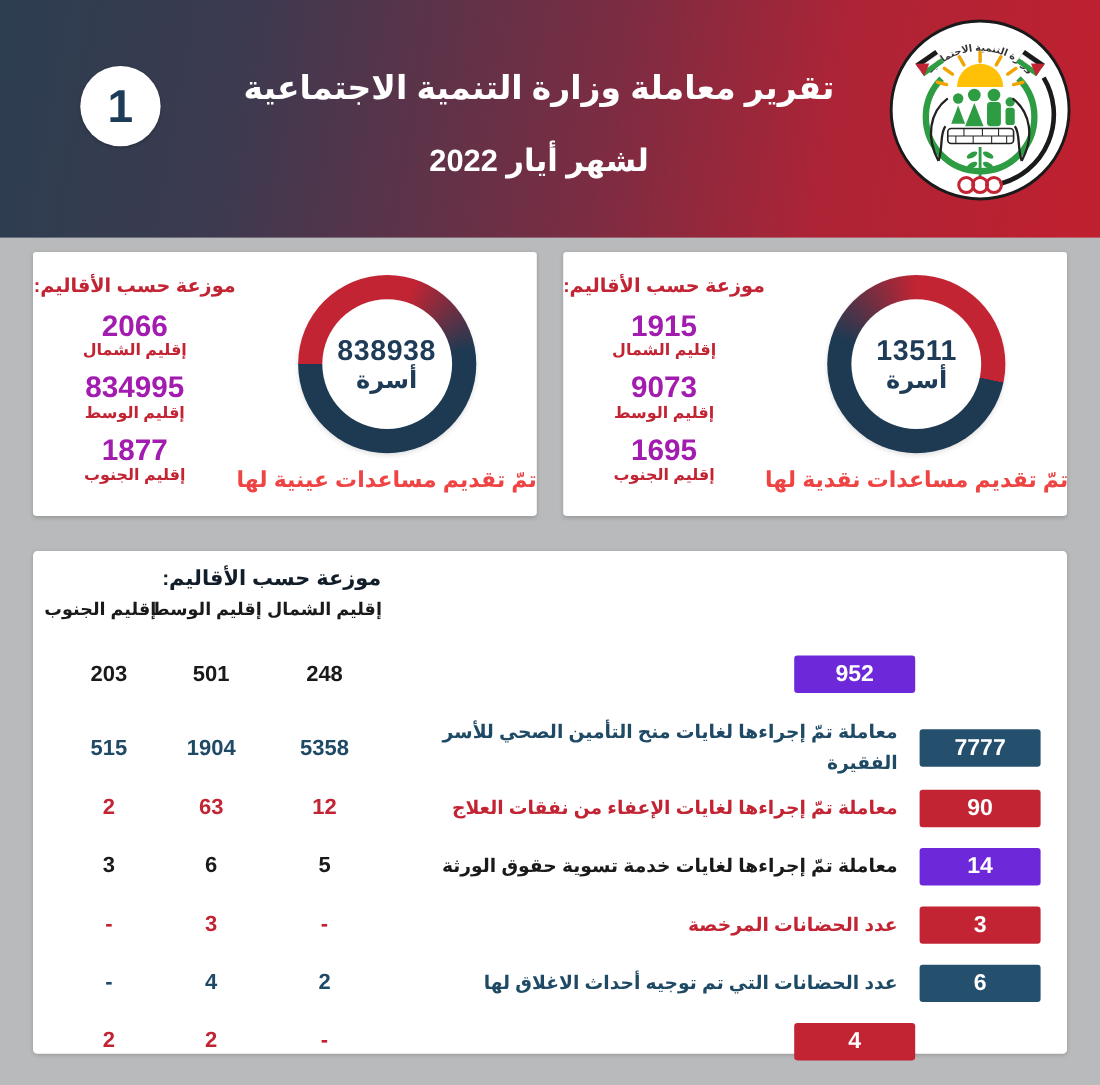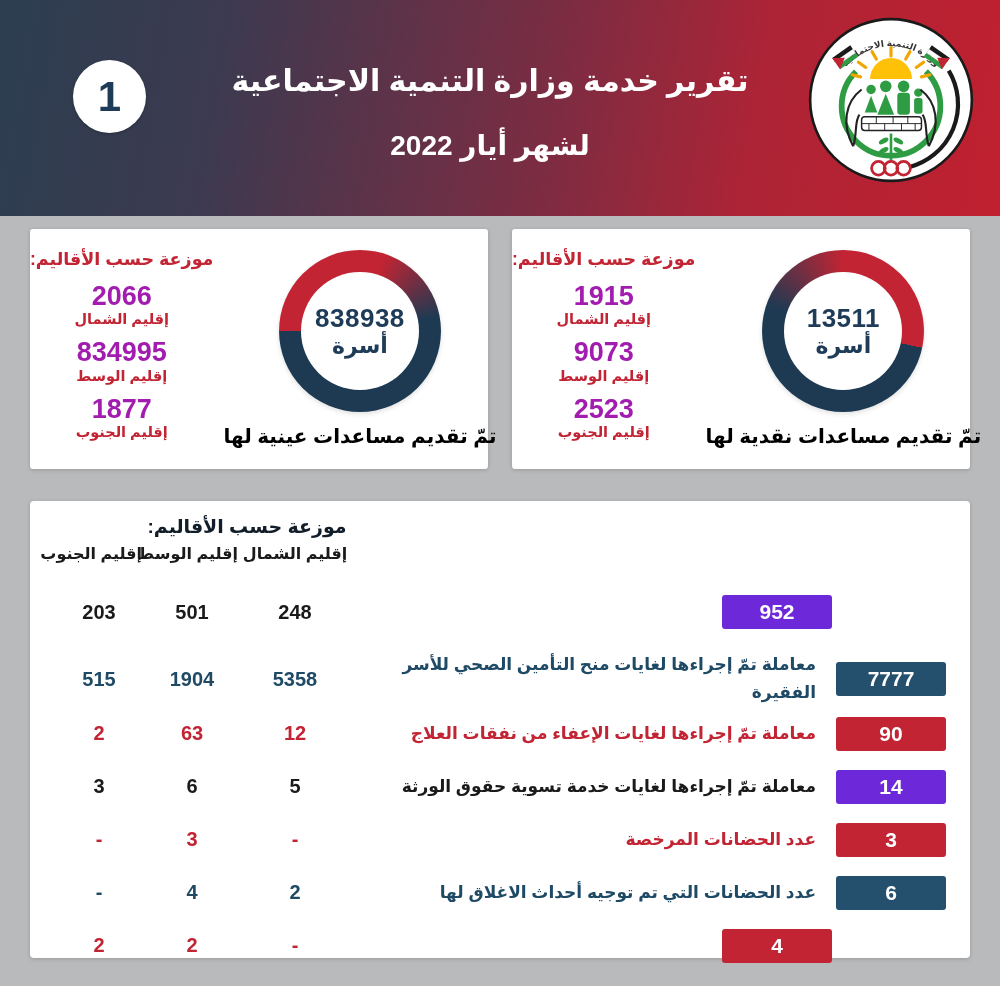--- a/index.html
+++ b/index.html
@@ -36,40 +36,39 @@
     width:205px;display:flex;flex-direction:column;align-items:center;
     padding-top:20px;box-sizing:border-box;
   }
   .dist-title{direction:rtl;color:#c22433;font-size:17.5px;font-weight:bold;white-space:nowrap;margin-bottom:12px;}
   .stat{text-align:center;margin-bottom:10px;}
   .stat-value{color:#a21caf;font-size:27px;font-weight:bold;line-height:1.05;}
   .stat-label{direction:rtl;color:#c22433;font-size:14.5px;font-weight:bold;line-height:1.25;}
   .card-donut{
     flex:1;display:flex;flex-direction:column;align-items:center;justify-content:flex-start;
     padding-top:21px;
-    margin-left:10px;
   }
   .donut{
     width:162px;height:162px;border-radius:50%;
     display:flex;align-items:center;justify-content:center;
     box-shadow:0 2px 5px rgba(0,0,0,.12);
   }
   .donut.d-inkind{
     background:conic-gradient(from 0deg,#c22433 0deg 18deg,#1d3a52 80deg,#1d3a52 270deg,#c22433 270deg,#c22433 360deg);
   }
   .donut.d-cash{
     background:conic-gradient(from 0deg,#c22433 0deg 102deg,#1d3a52 102deg,#1d3a52 288deg,#c22433 360deg);
   }
   .donut-hole{
     width:118px;height:118px;border-radius:50%;background:#fff;
     display:flex;flex-direction:column;align-items:center;justify-content:center;
   }
   .donut-total{color:#1e3b57;font-size:26px;font-weight:bold;line-height:1.1;letter-spacing:.5px;}
   .donut-unit{direction:rtl;color:#1e3b57;font-size:22px;font-weight:bold;line-height:1.15;}
-  .donut-caption{direction:rtl;color:#000000;font-size:20px;font-weight:bold;white-space:nowrap;margin-top:12px;text-align:right;}
+  .donut-caption{direction:rtl;color:#ef4444;font-size:20px;font-weight:bold;white-space:nowrap;margin-top:12px;text-align:right;}
   
   .table-card{
     background:#fff;margin:32px 30px 0;height:457px;border-radius:4px;
     box-shadow:0 1px 4px rgba(0,0,0,.18);
     padding:14px 24px 0 26px;box-sizing:border-box;
   }
   .t-grid{display:grid;grid-template-columns:86px 92px 106px 1fr 110px;column-gap:4px;align-items:center;}
   .t-title-row{margin-bottom:2px;}
   .t-title{
     grid-column:2/4;direction:rtl;text-align:center;
@@ -89,21 +88,21 @@
   .row-black .cell,.row-black .desc{color:#1a1a1a;}
   .row-navy  .cell,.row-navy  .desc{color:#1f4a66;}
   .row-red   .cell,.row-red   .desc{color:#c22433;}
 </style>
 </head>
 <body>
 
 <header class="banner">
   <div class="page-num">1</div>
   <div class="banner-titles">
-    <div class="banner-title-1">تقرير خدمة وزارة التنمية الاجتماعية</div>
+    <div class="banner-title-1">تقرير معاملة وزارة التنمية الاجتماعية</div>
     <div class="banner-title-2">لشهر أيار 2022</div>
   </div>
   <div class="logo-wrap">
     <svg viewBox="0 0 160 160" width="168" height="168">
       <circle cx="80" cy="80" r="77" fill="#ffffff" stroke="#1a1a1a" stroke-width="2.5"></circle>
       <path id="arcTop" d="M 26 70 A 56 56 0 0 1 134 70" fill="none"></path>
       <text font-size="8.5" fill="#333" font-weight="bold">
         <textPath href="#arcTop" startOffset="50%" text-anchor="middle">وزارة التنمية الاجتماعية</textPath>
       </text>
 
@@ -218,21 +217,21 @@
       <div class="dist-title">موزعة حسب الأقاليم:</div>
       <div class="stat">
         <div class="stat-value">1915</div>
         <div class="stat-label">إقليم الشمال</div>
       </div>
       <div class="stat">
         <div class="stat-value">9073</div>
         <div class="stat-label">إقليم الوسط</div>
       </div>
       <div class="stat">
-        <div class="stat-value">2523</div>
+        <div class="stat-value">1695</div>
         <div class="stat-label">إقليم الجنوب</div>
       </div>
     </div>
     <div class="card-donut">
       <div class="donut d-cash">
         <div class="donut-hole">
           <div class="donut-total">13511</div>
           <div class="donut-unit">أسرة</div>
         </div>
       </div>

